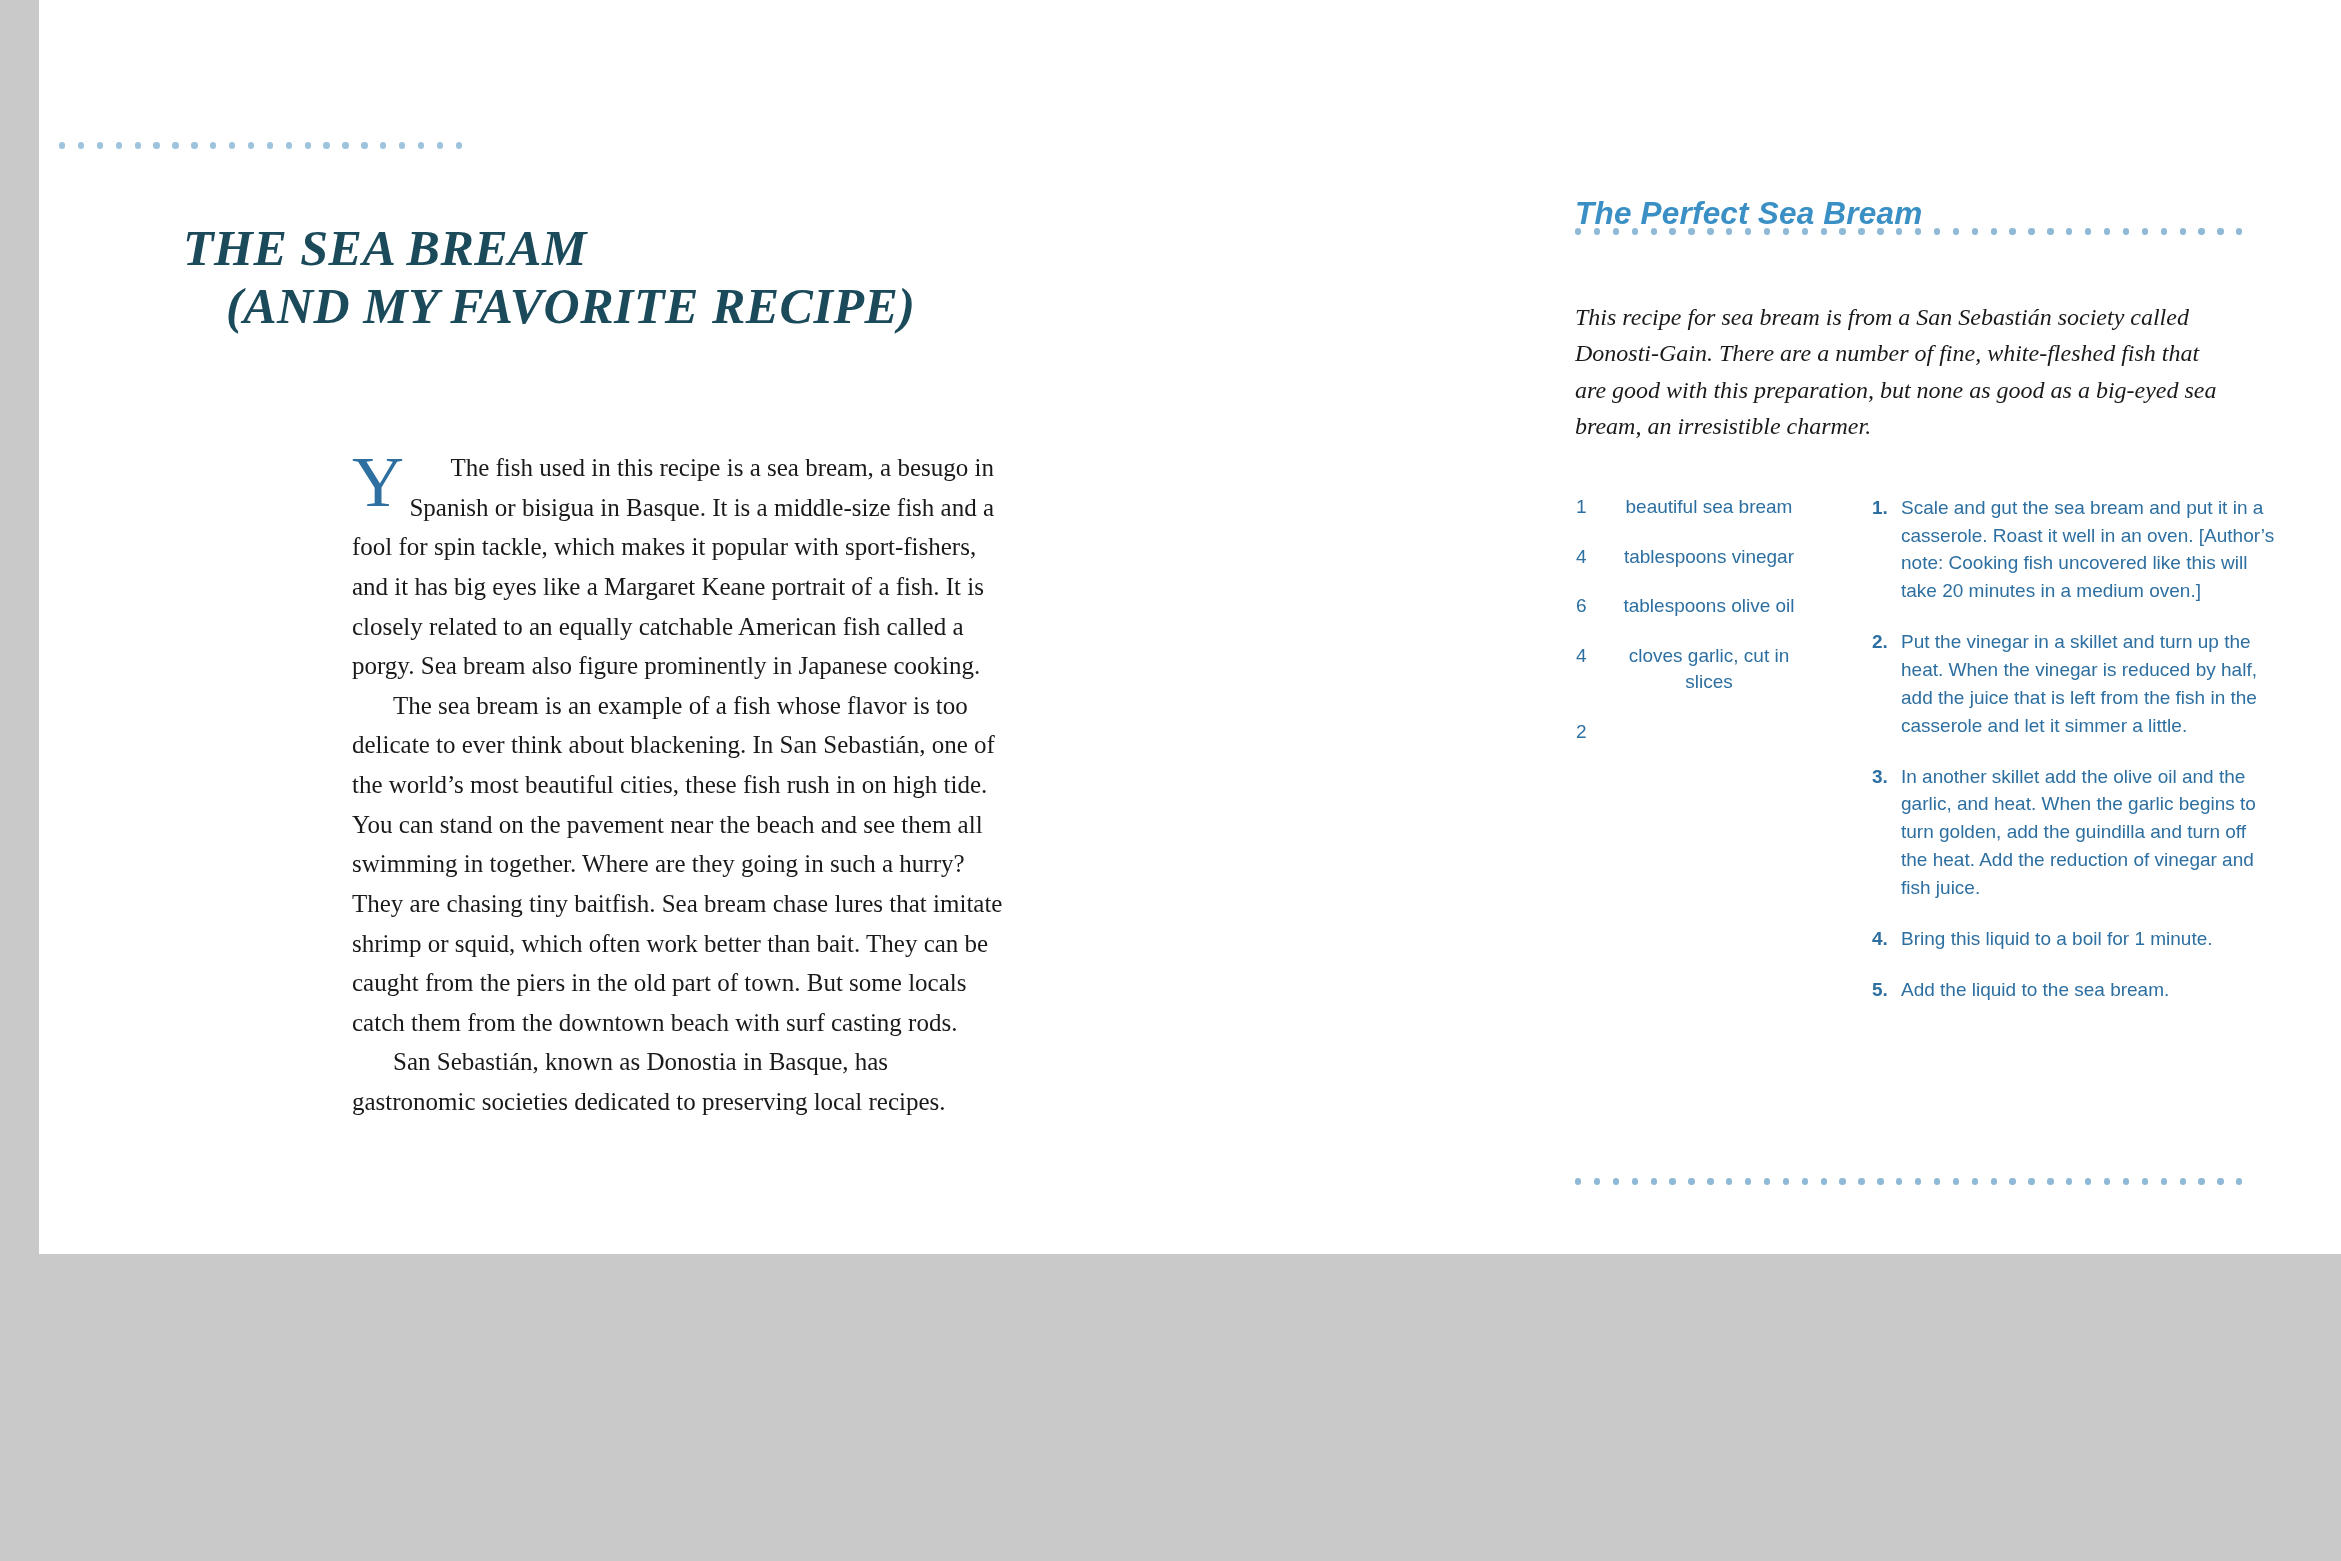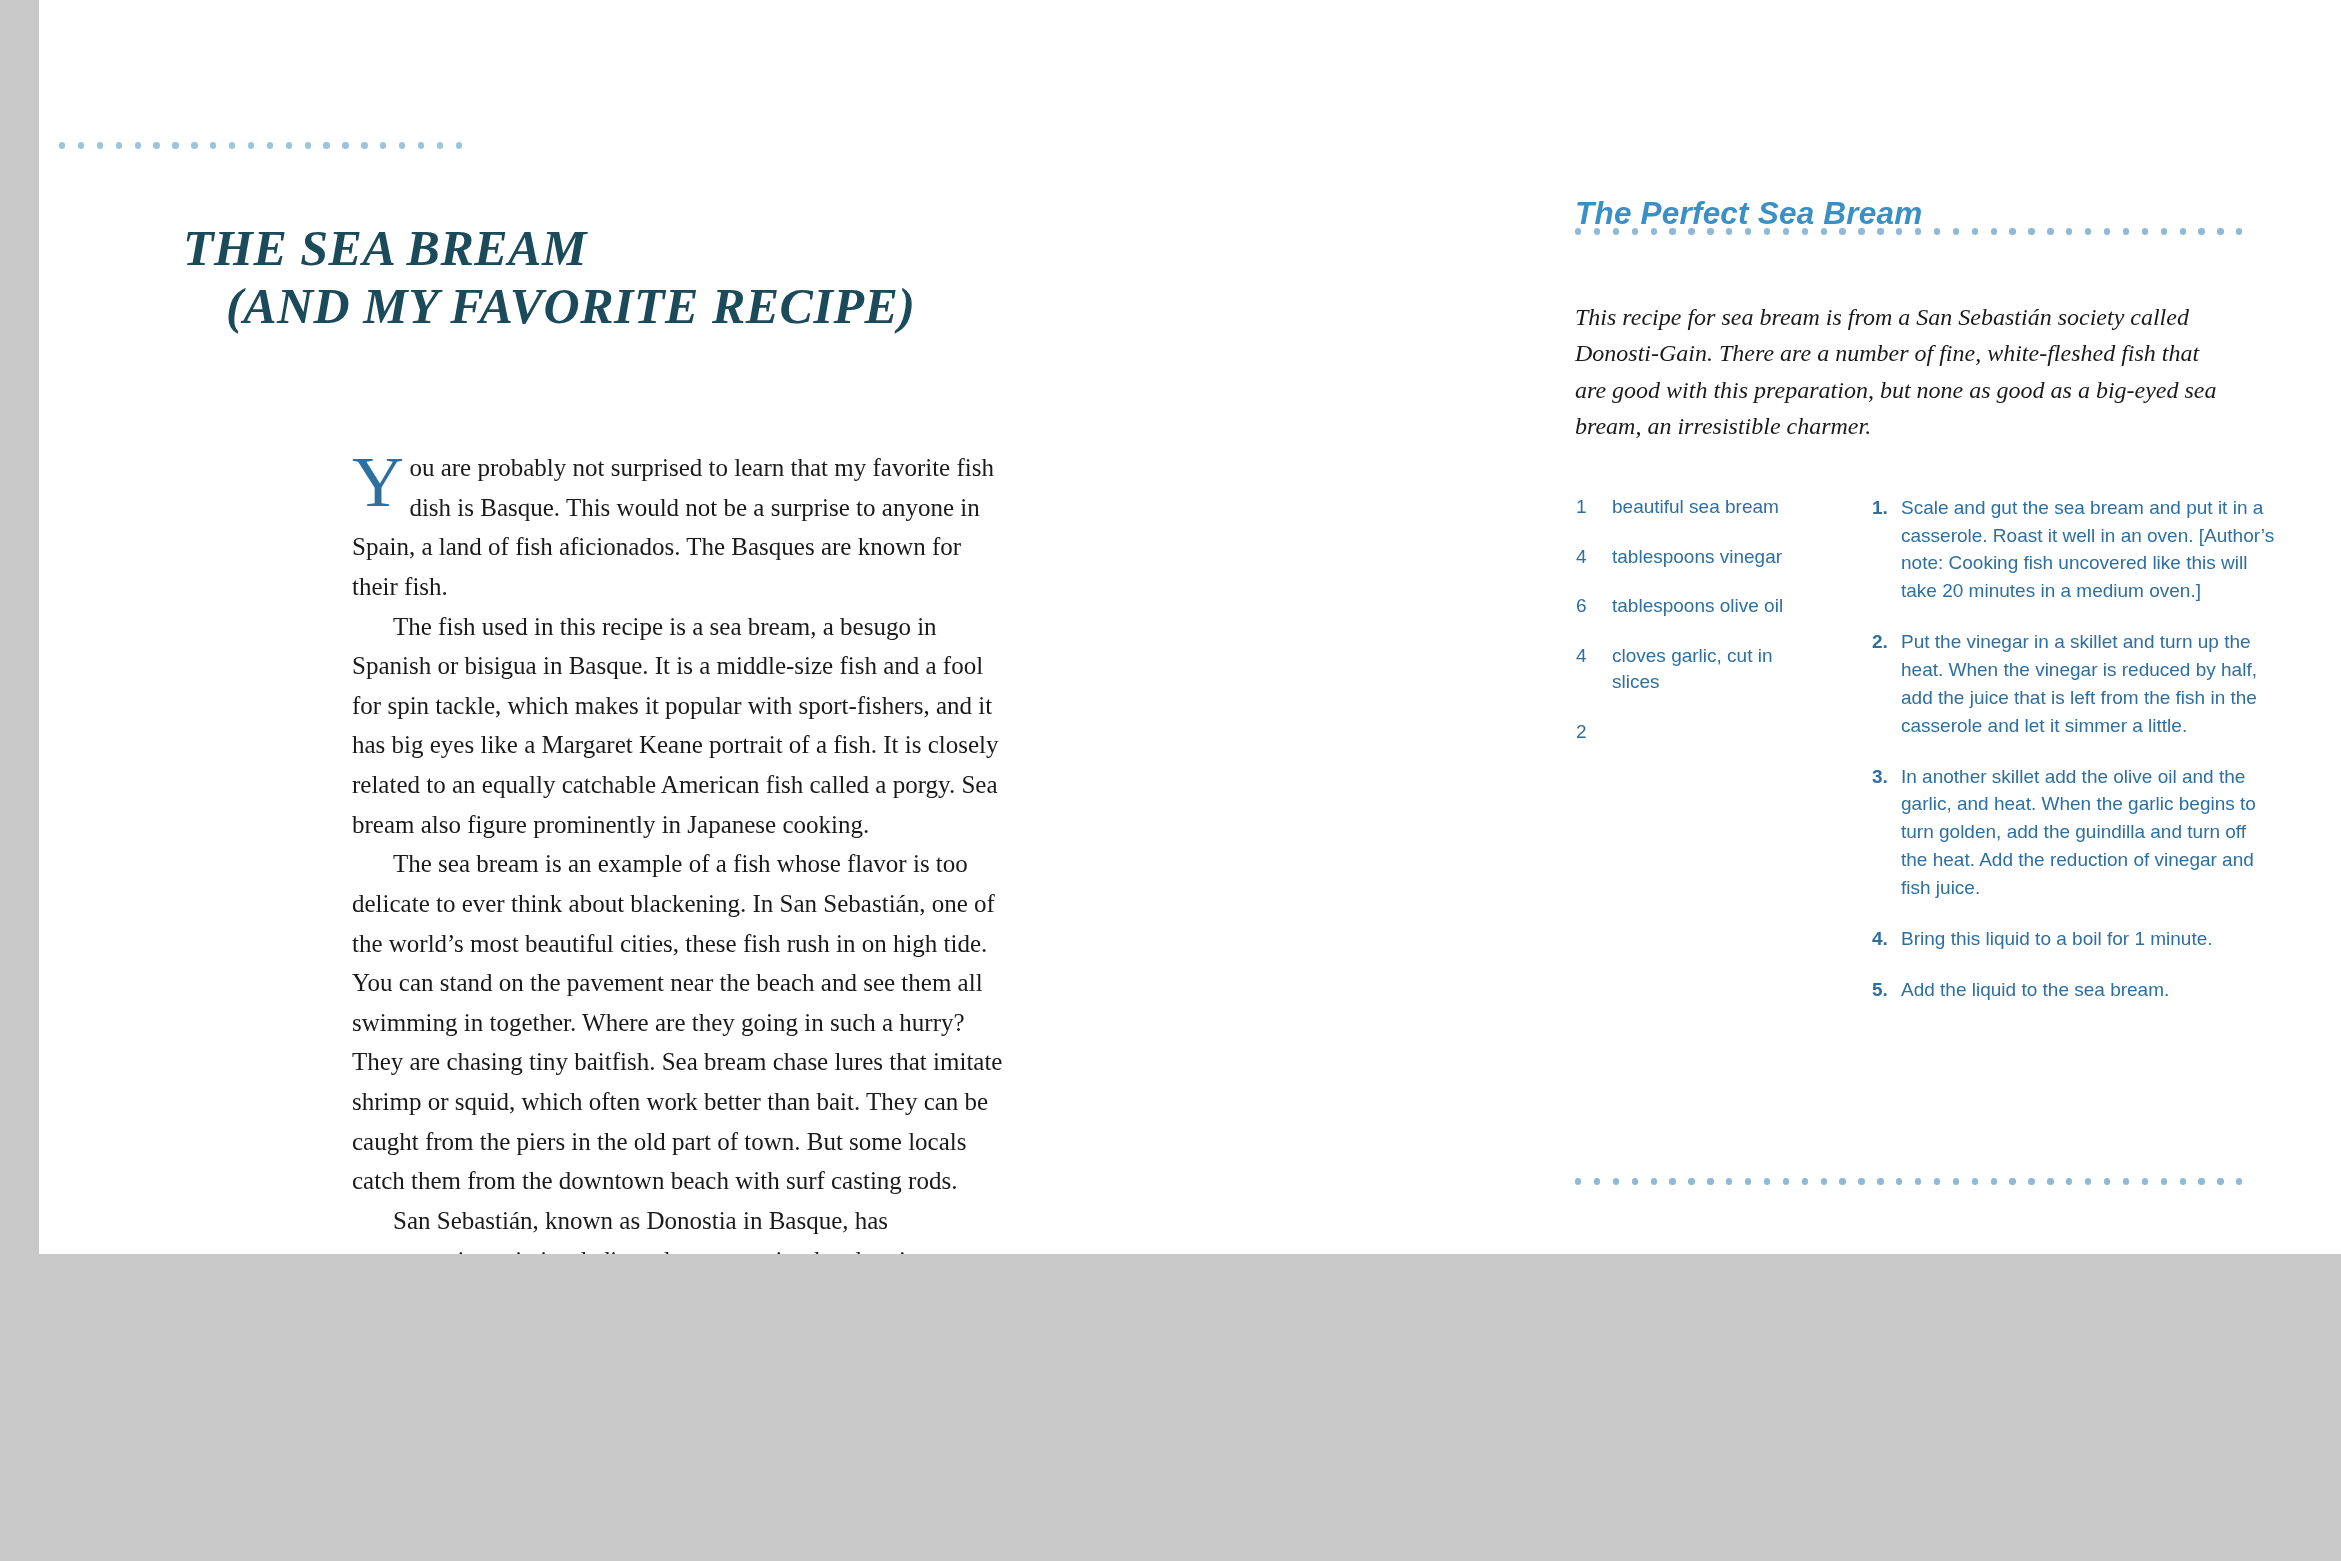--- a/index.html
+++ b/index.html
@@ -143,20 +143,21 @@
   .ing-row {
     display: flex;
     margin-bottom: 23.4px;
   }
   .ing-qty {
     width: 36px;
     flex: 0 0 36px;
   }
   .ing-text {
     flex: 1 1 auto;
+    text-align: center;
   }
 
   .steps {
     position: absolute;
     left: 662px;
     top: 494px;
     width: 405px;
     font-family: "Liberation Sans", sans-serif;
     font-size: 19px;
     line-height: 1.46;
@@ -216,21 +217,21 @@
         <i></i>
         <i></i>
     </div>
 
     <h1 class="chapter-title">
       <span>THE SEA BREAM</span>
       <span class="line2">(AND MY FAVORITE RECIPE)</span>
     </h1>
 
     <div class="body-col">
-      <p class="first"><span class="dropcap">Y</span><span>ou are probably not surprised to learn that my favorite fish dish is Basque. This would not be a surprise to anyone in Spain, a land of fish aficionados. The Basques are known for their fish.</span></p>
+      <p class="first"><span class="dropcap">Y</span></p>
       <p>The fish used in this recipe is a sea bream, a besugo in Spanish or bisigua in Basque. It is a middle-size fish and a fool for spin tackle, which makes it popular with sport-fishers, and it has big eyes like a Margaret Keane portrait of a fish. It is closely related to an equally catchable American fish called a porgy. Sea bream also figure prominently in Japanese cooking.</p>
       <p>The sea bream is an example of a fish whose flavor is too delicate to ever think about blackening. In San Sebastián, one of the world’s most beautiful cities, these fish rush in on high tide. You can stand on the pavement near the beach and see them all swimming in together. Where are they going in such a hurry? They are chasing tiny baitfish. Sea bream chase lures that imitate shrimp or squid, which often work better than bait. They can be caught from the piers in the old part of town. But some locals catch them from the downtown beach with surf casting rods.</p>
       <p>San Sebastián, known as Donostia in Basque, has gastronomic societies dedicated to preserving local recipes.</p>
     </div>
 
     <div class="folio-left">140</div>
   </div>
 
   <div class="page page-right">
 

